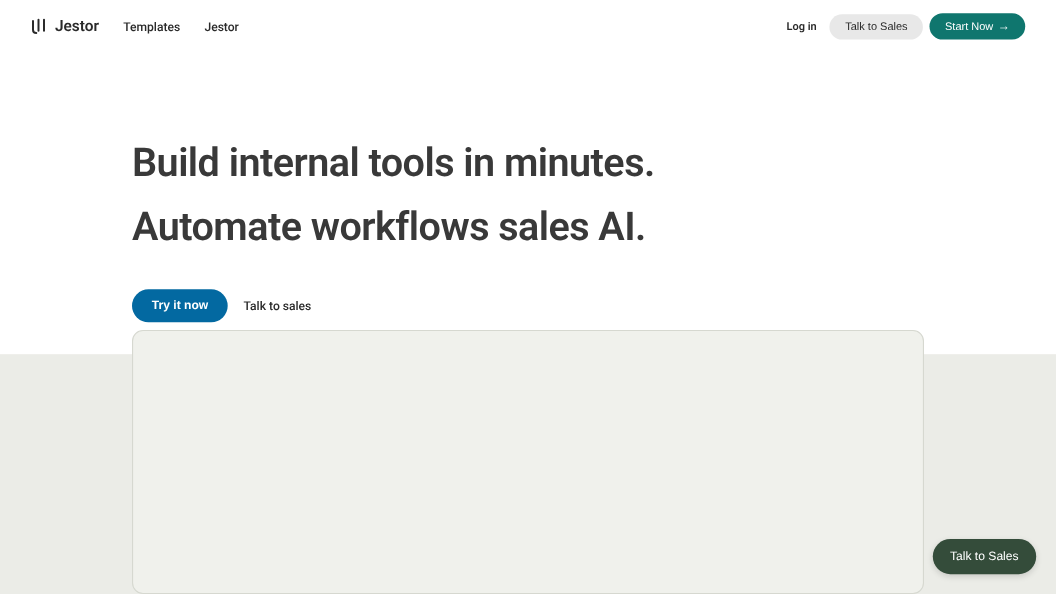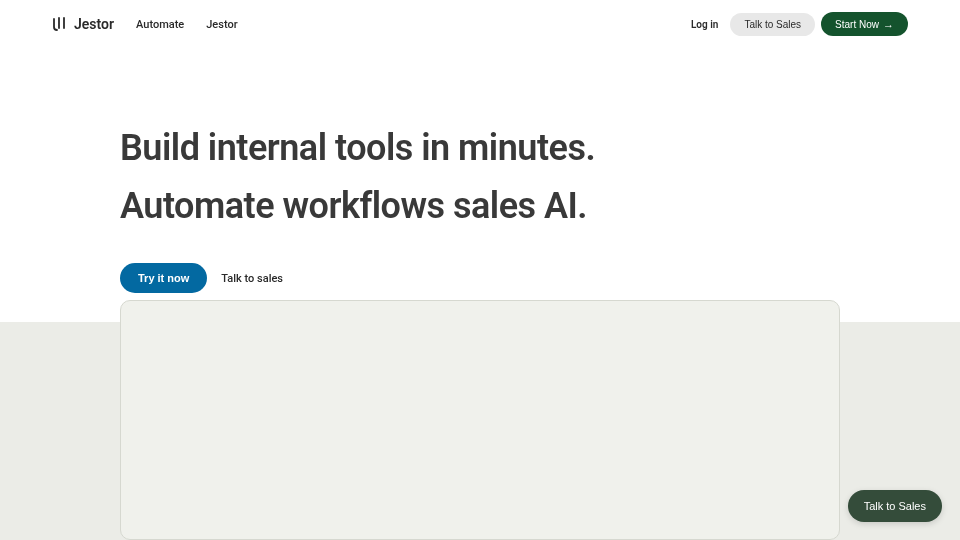--- a/index.html
+++ b/index.html
@@ -8,21 +8,21 @@
       background: #ffffff;
       width: 960px;
       height: 540px;
       overflow: hidden;
       position: relative;
     }
     .header {
       display: flex;
       align-items: center;
       justify-content: space-between;
-      padding: 12px 52px;
+      padding: 12px 28px;
       background: #ffffff;
     }
     .header-left {
       display: flex;
       align-items: center;
       gap: 22px;
     }
     .logo {
       display: flex;
       align-items: center;
@@ -61,21 +61,21 @@
       background: #e8e8e8;
       border: none;
       border-radius: 16px;
       padding: 6px 14px;
       font-size: 10px;
       font-weight: 500;
       color: #2a2a2a;
       cursor: pointer;
     }
     .start-now-btn {
-      background: #14532d;
+      background: #0f766e;
       border: none;
       border-radius: 16px;
       padding: 6px 14px;
       font-size: 10px;
       font-weight: 500;
       color: #ffffff;
       cursor: pointer;
       display: flex;
       align-items: center;
       gap: 4px;
@@ -160,21 +160,21 @@
       <span class="logo-icon">
         <svg width="16" height="16" viewBox="0 0 16 16" fill="none">
           <path d="M2 3 L2 11 Q2 14 5 14" stroke="#2a2a2a" stroke-width="1.8" fill="none" stroke-linecap="round"></path>
           <path d="M7 2 L7 12" stroke="#2a2a2a" stroke-width="1.8" fill="none" stroke-linecap="round"></path>
           <path d="M12 2 L12 12" stroke="#2a2a2a" stroke-width="1.8" fill="none" stroke-linecap="round"></path>
         </svg>
       </span>
       <span>Jestor</span>
     </div>
     <div class="nav-links">
-      <span class="nav-link">Automate</span>
+      <span class="nav-link">Templates</span>
       <span class="nav-link">Jestor</span>
     </div>
   </div>
   <div class="header-right">
     <span class="login-link">Log in</span>
     <button class="talk-sales-btn">Talk to Sales</button>
     <button class="start-now-btn">
       <span>Start Now</span>
       <span class="arrow">→</span>
     </button>

